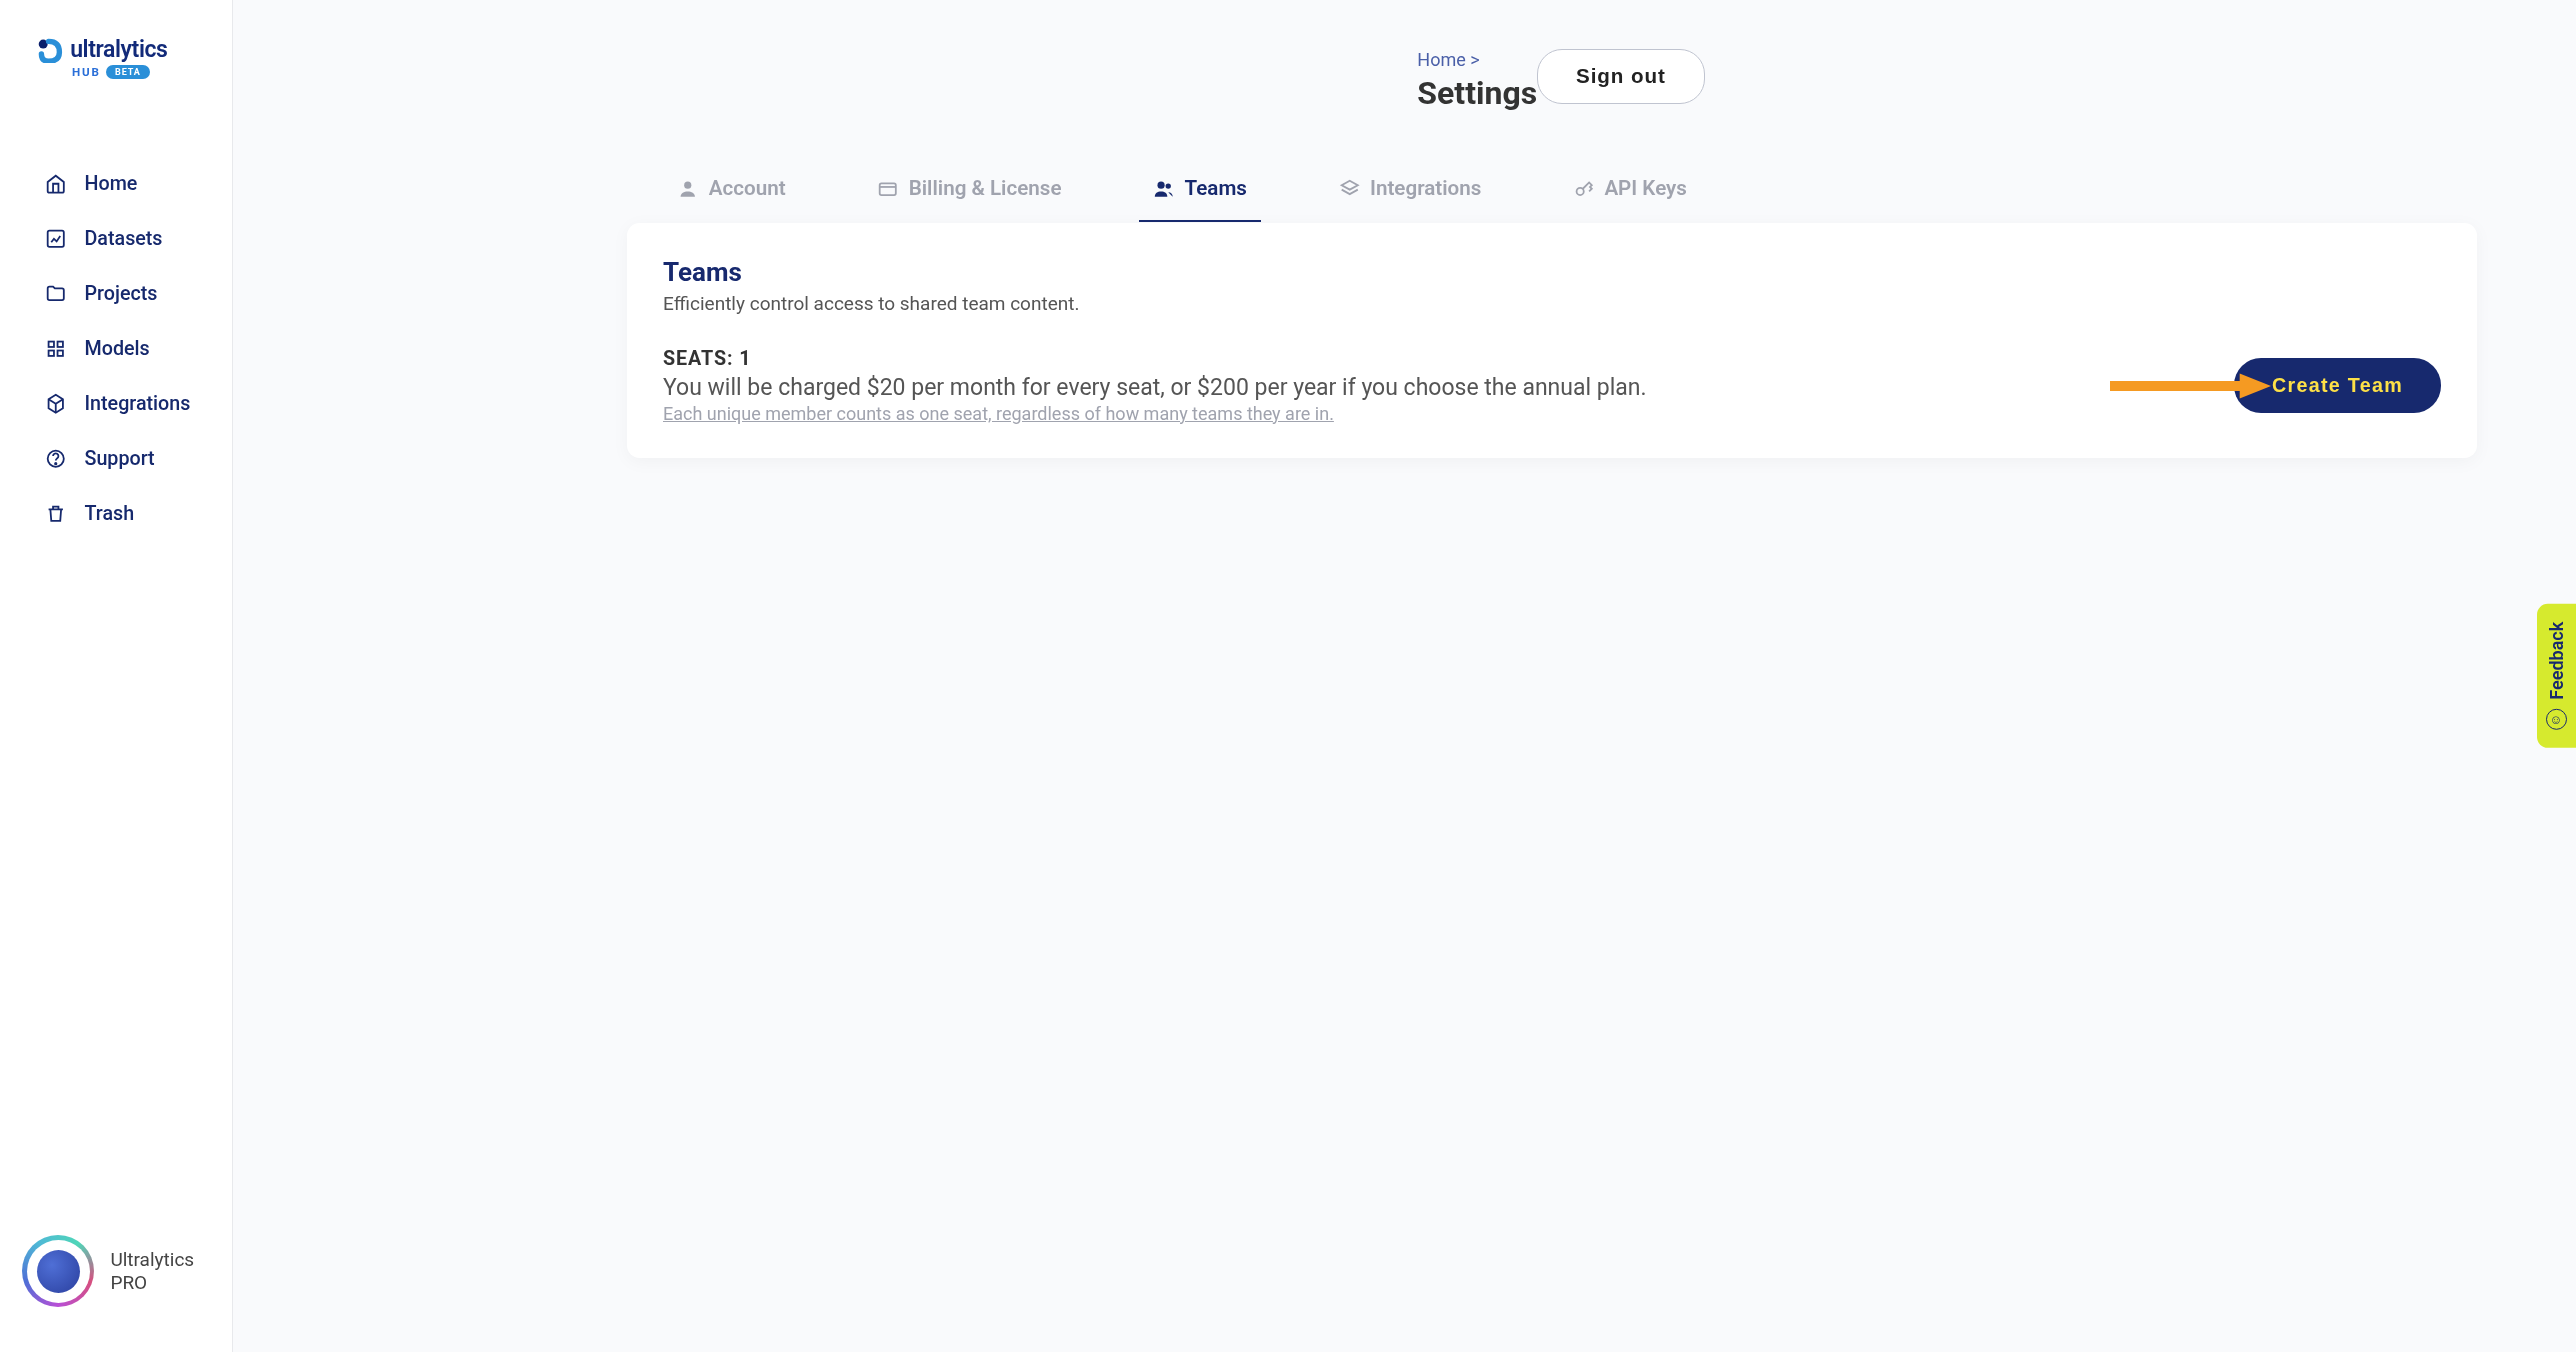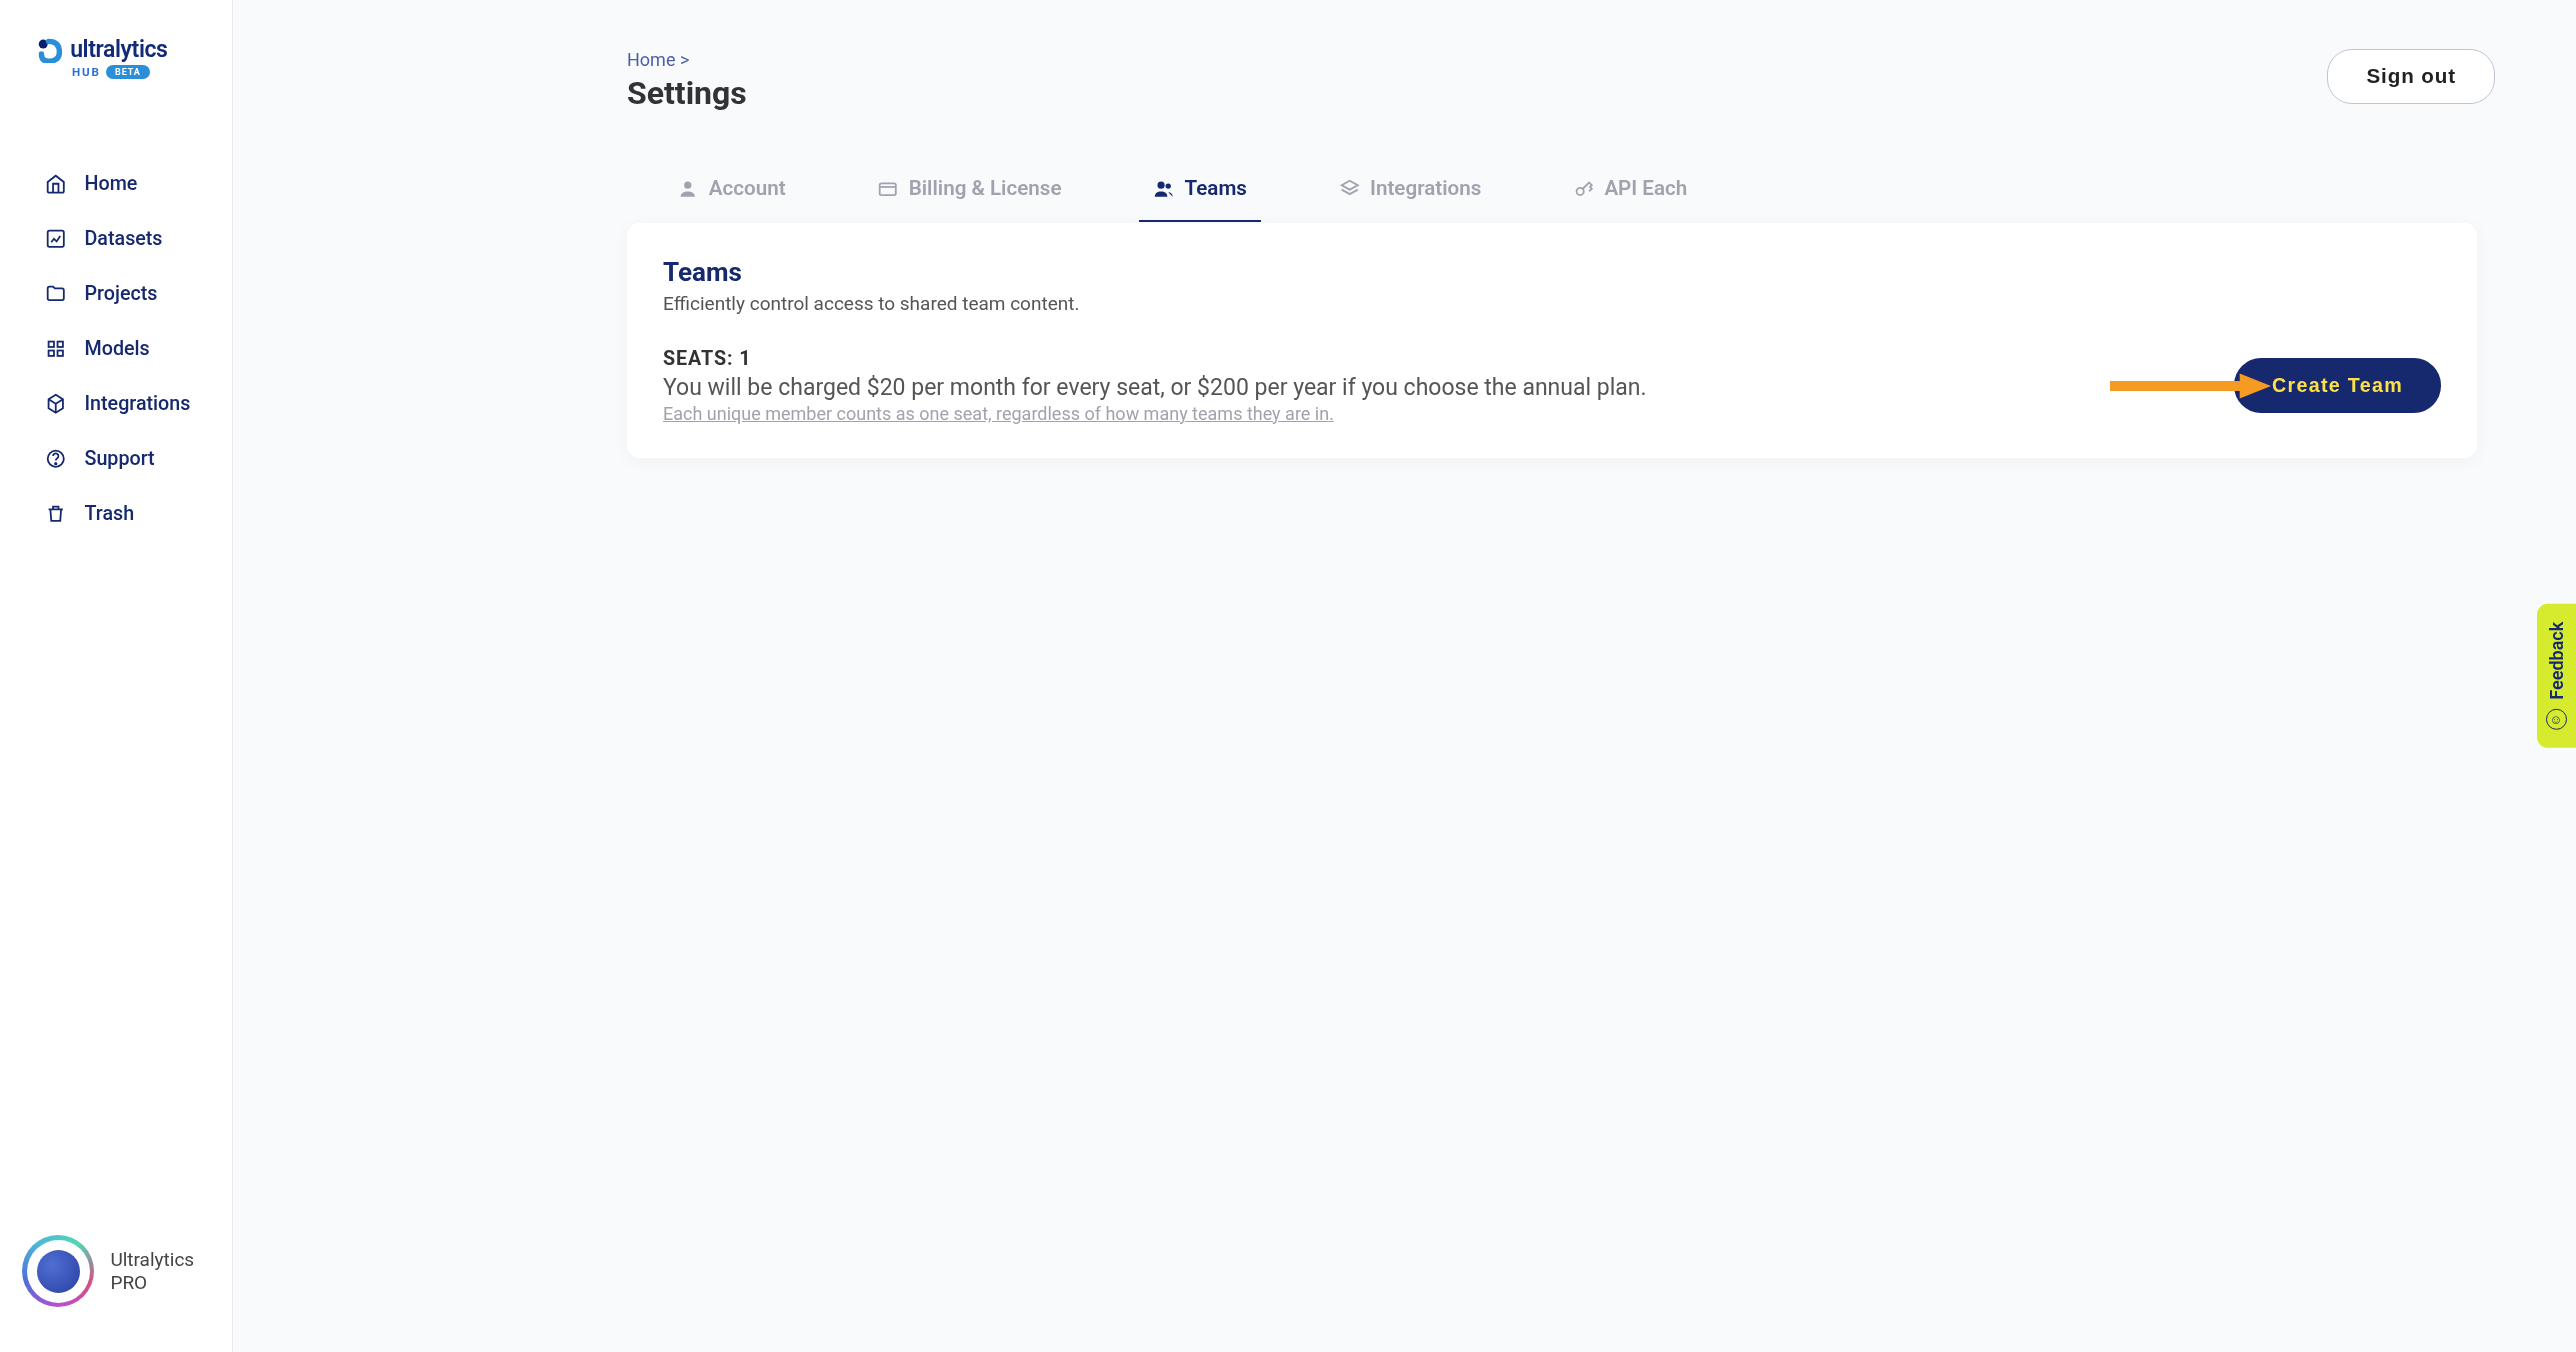--- a/index.html
+++ b/index.html
@@ -124,21 +124,21 @@
   flex-direction: column;
   font-size: 19px;
   color: #444;
 }
 .main {
   margin-left: 233px;
   padding: 49px 81px;
 }
 .top-row {
   display: flex;
-  justify-content: space-between;
+  justify-content: center;
   align-items: flex-start;
 }
 .breadcrumb {
   font-size: 18px;
   color: #4a5fa8;
   margin-left: 313px;
 }
 .breadcrumb a {
   color: #4a5fa8;
   text-decoration: none;
@@ -412,21 +412,21 @@
           <path d="M12 3l9 5-9 5-9-5z"></path>
           <path d="M3 13l9 5 9-5"></path>
         </svg>
       <span>Integrations</span>
     </div>
     <div class="tab">
       <svg class="tab-icon" viewBox="0 0 24 24" fill="none" stroke="#a0a3ae" stroke-width="2">
           <circle cx="8" cy="15" r="4"></circle>
           <path d="M11 12l7-7 3 3-2 2 2 2-3 3"></path>
         </svg>
-      <span>API Each</span>
+      <span>API Keys</span>
     </div>
   </div>
 
   <div class="card">
     <h2 class="card-title">Teams</h2>
     <p class="card-subtitle">Efficiently control access to shared team content.</p>
 
     <div class="seats-row">
       <div class="seats-info">
         <div class="seats-label">SEATS: 1</div>

